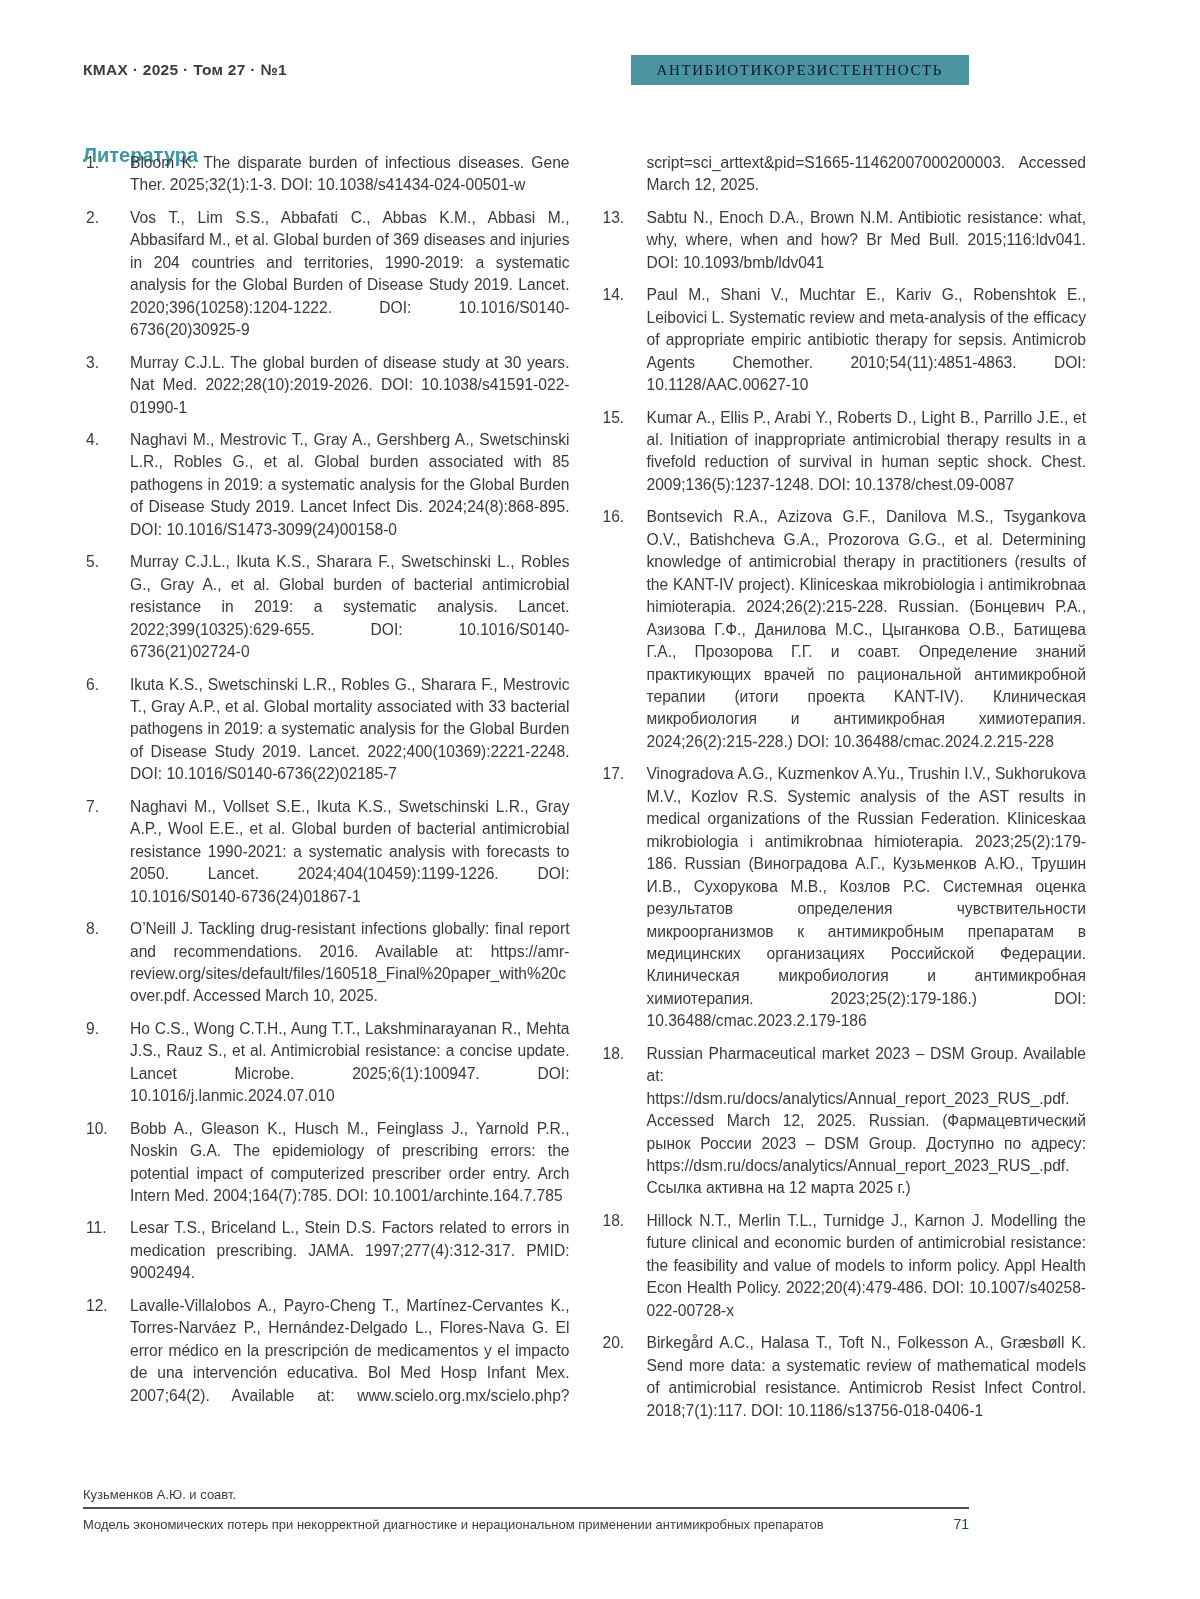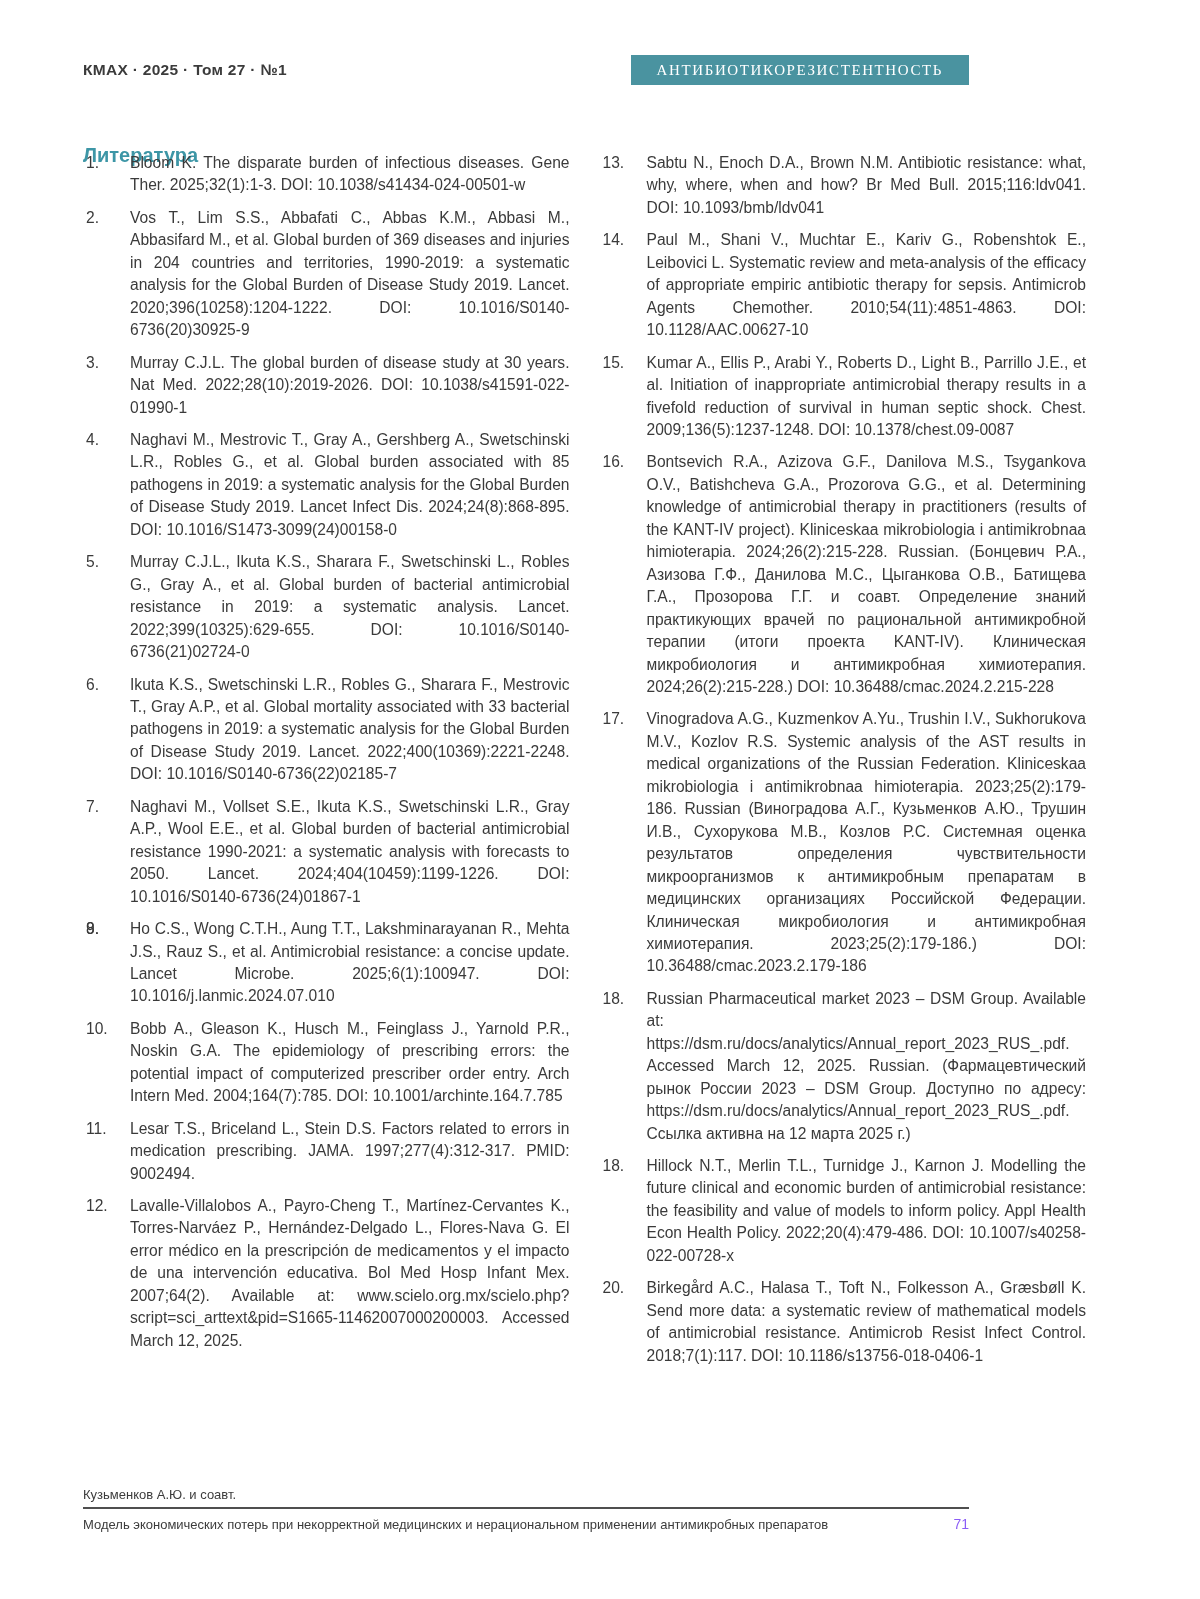--- a/index.html
+++ b/index.html
@@ -19,21 +19,21 @@
   
   .page-header{
     position:absolute;top:55px;left:83px;right:83px;
     display:flex;justify-content:space-between;align-items:flex-start;
   }
   .journal-info{
     font-size:15.5px;font-weight:700;letter-spacing:.3px;color:#3b3b3b;
     padding-top:6px;white-space:nowrap;
   }
   .section-banner{
-    background:var(--teal);color:#ffffff;
+    background:var(--teal);color:#0f172a;
     font-family:"Liberation Serif", serif;
     font-size:15px;letter-spacing:1.6px;
     padding:7px 26px 6px 26px;min-width:300px;text-align:center;
     white-space:nowrap;
   }
 
   
   .section-title{
     position:absolute;top:105px;left:83px;
     font-size:20px;font-weight:700;color:var(--teal-heading);margin-top:39px;
@@ -51,21 +51,21 @@
     overflow-wrap:break-word;
   }
   .ref-num{position:absolute;left:0;top:0;}
 
   
   .footer{position:absolute;left:83px;right:83px;top:1487px;}
   .running-authors{font-size:13px;color:#3c3c3c;margin-bottom:5px;}
   .footer-rule{border-top:2px solid #4f4f4f;margin-bottom:7px;}
   .footer-row{display:flex;justify-content:space-between;align-items:baseline;}
   .article-title{font-size:13px;color:#3c3c3c;}
-  .page-number{font-size:14px;color:#8b5cf6;}
+  .page-number{font-size:14px;color:#14532d;}
 </style>
 </head>
 <body>
 
 <div class="page">
 
   <div class="page-header">
     <div class="journal-info">КМАХ · 2025 · Том 27 · №1</div>
     <div class="section-banner">АНТИБИОТИКОРЕЗИСТЕНТНОСТЬ</div>
   </div>
@@ -103,20 +103,21 @@
     <span class="ref-text">Ikuta K.S., Swetschinski L.R., Robles G., Sharara F., Mestrovic T., Gray A.P., et al. Global mortality associated with 33 bacterial pathogens in 2019: a systematic analysis for the Global Burden of Disease Study 2019. Lancet. 2022;400(10369):2221-2248. DOI: 10.1016/S0140-6736(22)02185-7</span>
   </div>
 
   <div class="ref">
     <span class="ref-num">7.</span>
     <span class="ref-text">Naghavi M., Vollset S.E., Ikuta K.S., Swetschinski L.R., Gray A.P., Wool E.E., et al. Global burden of bacterial antimicrobial resistance 1990-2021: a systematic analysis with forecasts to 2050. Lancet. 2024;404(10459):1199-1226. DOI: 10.1016/S0140-6736(24)01867-1</span>
   </div>
 
   <div class="ref">
     <span class="ref-num">8.</span>
+    <span class="ref-text">O’Neill J. Tackling drug-resistant infections globally: final report and recommendations. 2016. Available at: https://amr-review.org/sites/default/files/160518_Final%20paper_with%20cover.pdf. Accessed March 10, 2025.</span>
   </div>
 
   <div class="ref">
     <span class="ref-num">9.</span>
     <span class="ref-text">Ho C.S., Wong C.T.H., Aung T.T., Lakshminarayanan R., Mehta J.S., Rauz S., et al. Antimicrobial resistance: a concise update. Lancet Microbe. 2025;6(1):100947. DOI: 10.1016/j.lanmic.2024.07.010</span>
   </div>
 
   <div class="ref">
     <span class="ref-num">10.</span>
     <span class="ref-text">Bobb A., Gleason K., Husch M., Feinglass J., Yarnold P.R., Noskin G.A. The epidemiology of prescribing errors: the potential impact of computerized prescriber order entry. Arch Intern Med. 2004;164(7):785. DOI: 10.1001/archinte.164.7.785</span>
@@ -170,18 +171,18 @@
   <div class="ref">
     <span class="ref-num">20.</span>
     <span class="ref-text">Birkegård A.C., Halasa T., Toft N., Folkesson A., Græsbøll K. Send more data: a systematic review of mathematical models of antimicrobial resistance. Antimicrob Resist Infect Control. 2018;7(1):117. DOI: 10.1186/s13756-018-0406-1</span>
   </div>
 </div>
 
   <div class="footer">
     <div class="running-authors">Кузьменков А.Ю. и соавт.</div>
     <div class="footer-rule"></div>
     <div class="footer-row">
-      <div class="article-title">Модель экономических потерь при некорректной медицинских и нерациональном применении антимикробных препаратов</div>
+      <div class="article-title">Модель экономических потерь при некорректной диагностике и нерациональном применении антимикробных препаратов</div>
       <div class="page-number">71</div>
     </div>
   </div>
 
 </div>
 
 </body></html>

